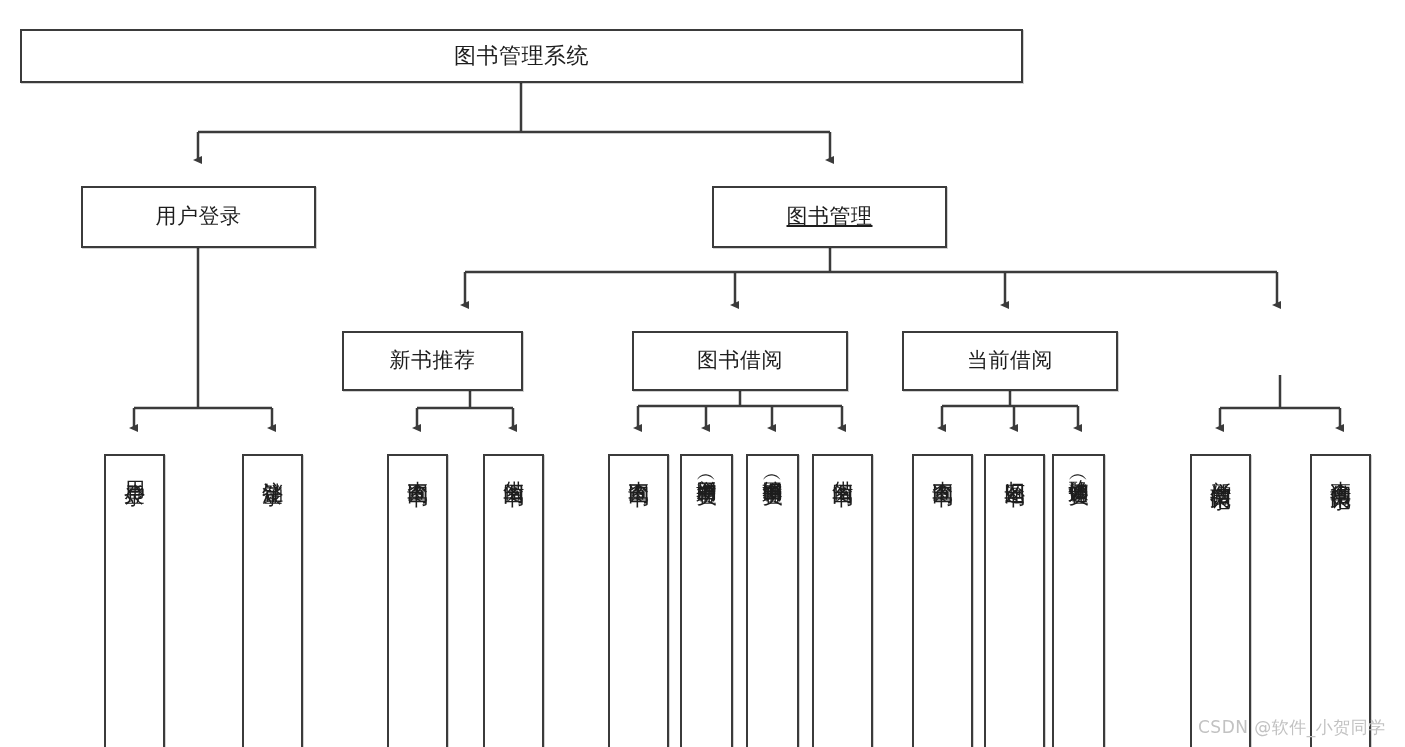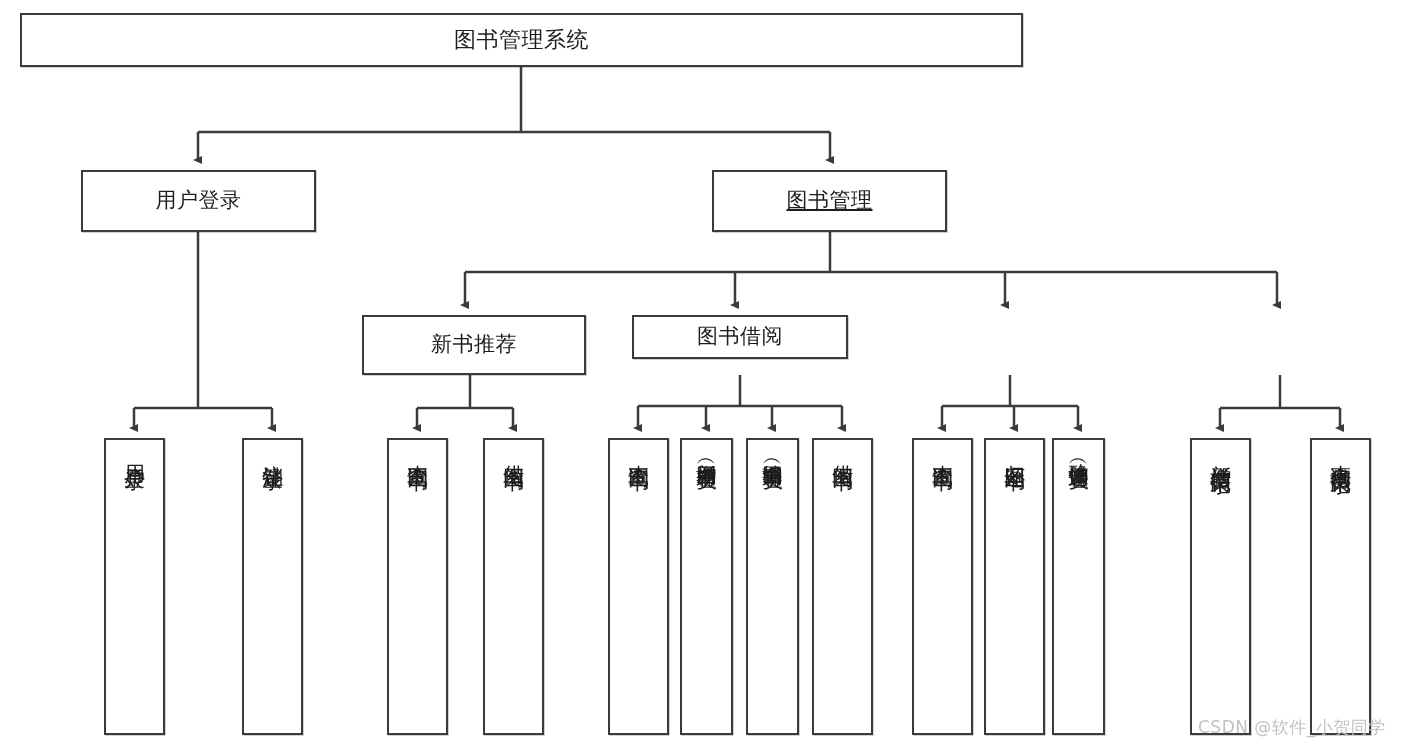--- a/index.html
+++ b/index.html
@@ -29,20 +29,21 @@
   .node {
     position: absolute;
     box-sizing: border-box;
     border: 2px solid #3b3b3b;
     background: #ffffff;
     display: flex;
     align-items: center;
     justify-content: center;
     color: #1d1d1d;
     box-shadow: 1px 1px 0 rgba(0,0,0,0.18);
+    margin-top: 16px;
   }
   .node-label {
     display: block;
     letter-spacing: 0.5px;
   }
   .node.horizontal .node-label {
     font-size: 21px;
     line-height: 1.1;
     white-space: nowrap;
   }
@@ -135,25 +136,28 @@
     <span class="node-label">图书管理系统</span>
   </div>
 
   <div class="node horizontal" style="left: 81px; top: 170px; width: 235px; height: 62px;">
     <span class="node-label">用户登录</span>
   </div>
   <div class="node horizontal" style="left: 712px; top: 170px; width: 235px; height: 62px; text-decoration: underline;">
     <span class="node-label">图书管理</span>
   </div>
 
-  <div class="node horizontal" style="left: 362px; top: 315px; width: 224px; height: 60px;">
+  <div class="node horizontal" style="left: 342px; top: 315px; width: 181px; height: 60px;">
     <span class="node-label">新书推荐</span>
   </div>
-  <div class="node horizontal" style="left: 632px; top: 315px; width: 216px; height: 44px;">
+  <div class="node horizontal" style="left: 632px; top: 315px; width: 216px; height: 60px;">
     <span class="node-label">图书借阅</span>
+  </div>
+  <div class="node horizontal" style="left: 902px; top: 315px; width: 216px; height: 60px;">
+    <span class="node-label">当前借阅</span>
   </div>
 
   <div class="node vertical" style="left: 104px; top: 438px; width: 61px; height: 297px;">
     <span class="node-label">用户登录</span>
   </div>
   <div class="node vertical" style="left: 242px; top: 438px; width: 61px; height: 297px;">
     <span class="node-label">注销登录</span>
   </div>
   <div class="node vertical" style="left: 387px; top: 438px; width: 61px; height: 297px;">
     <span class="node-label">查询图书</span>

